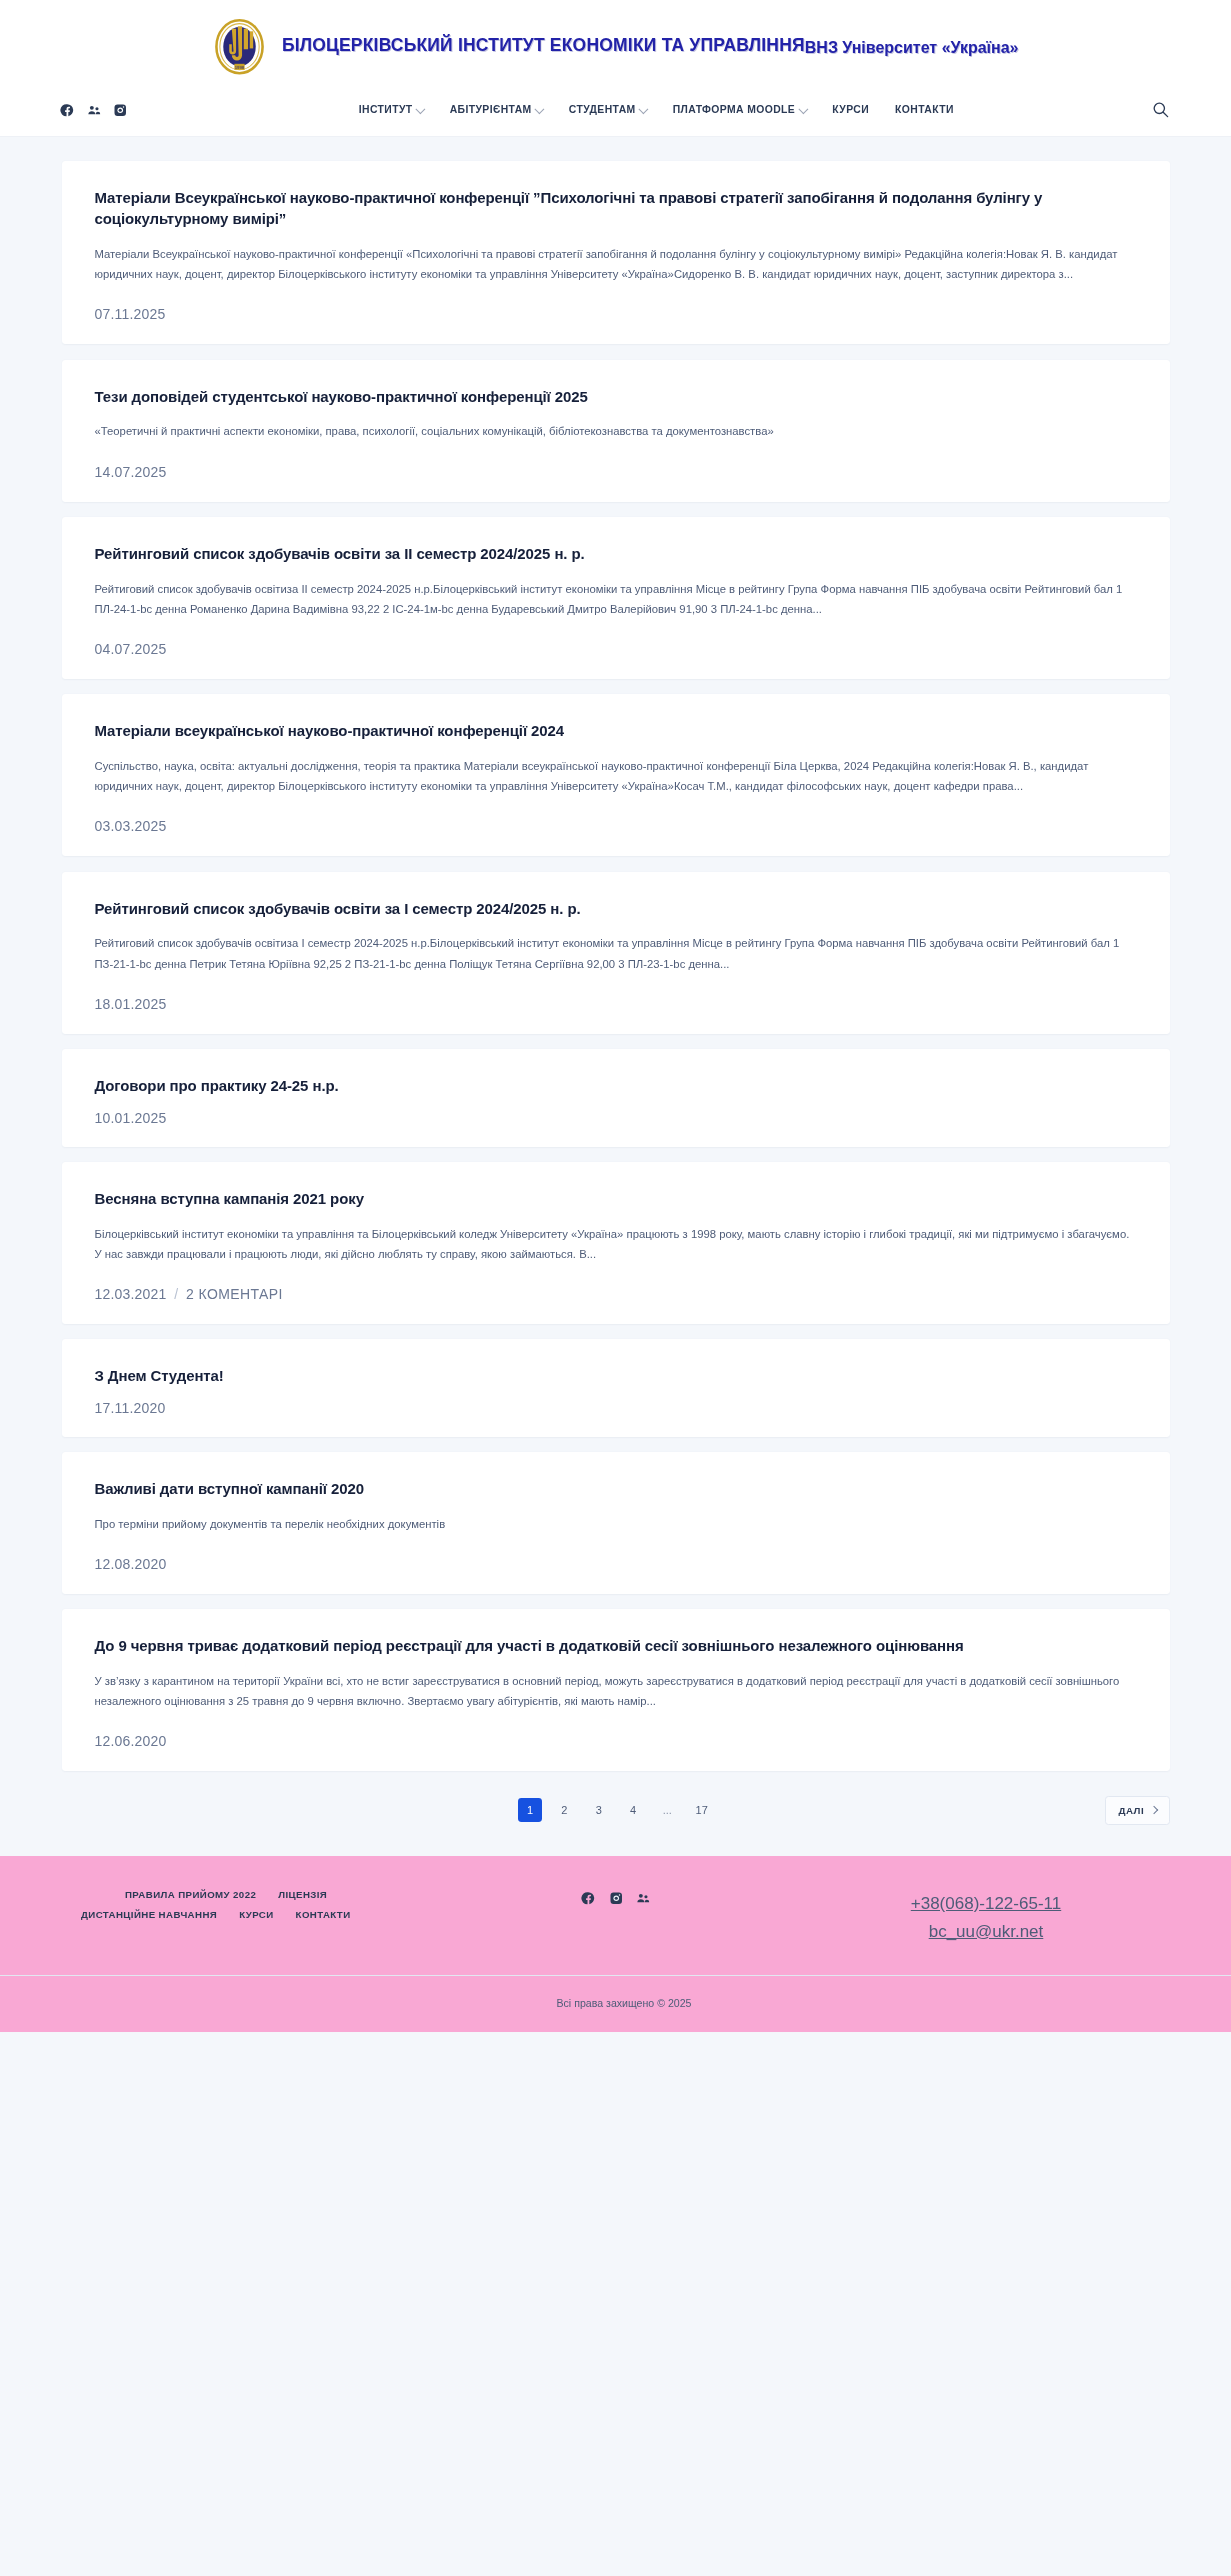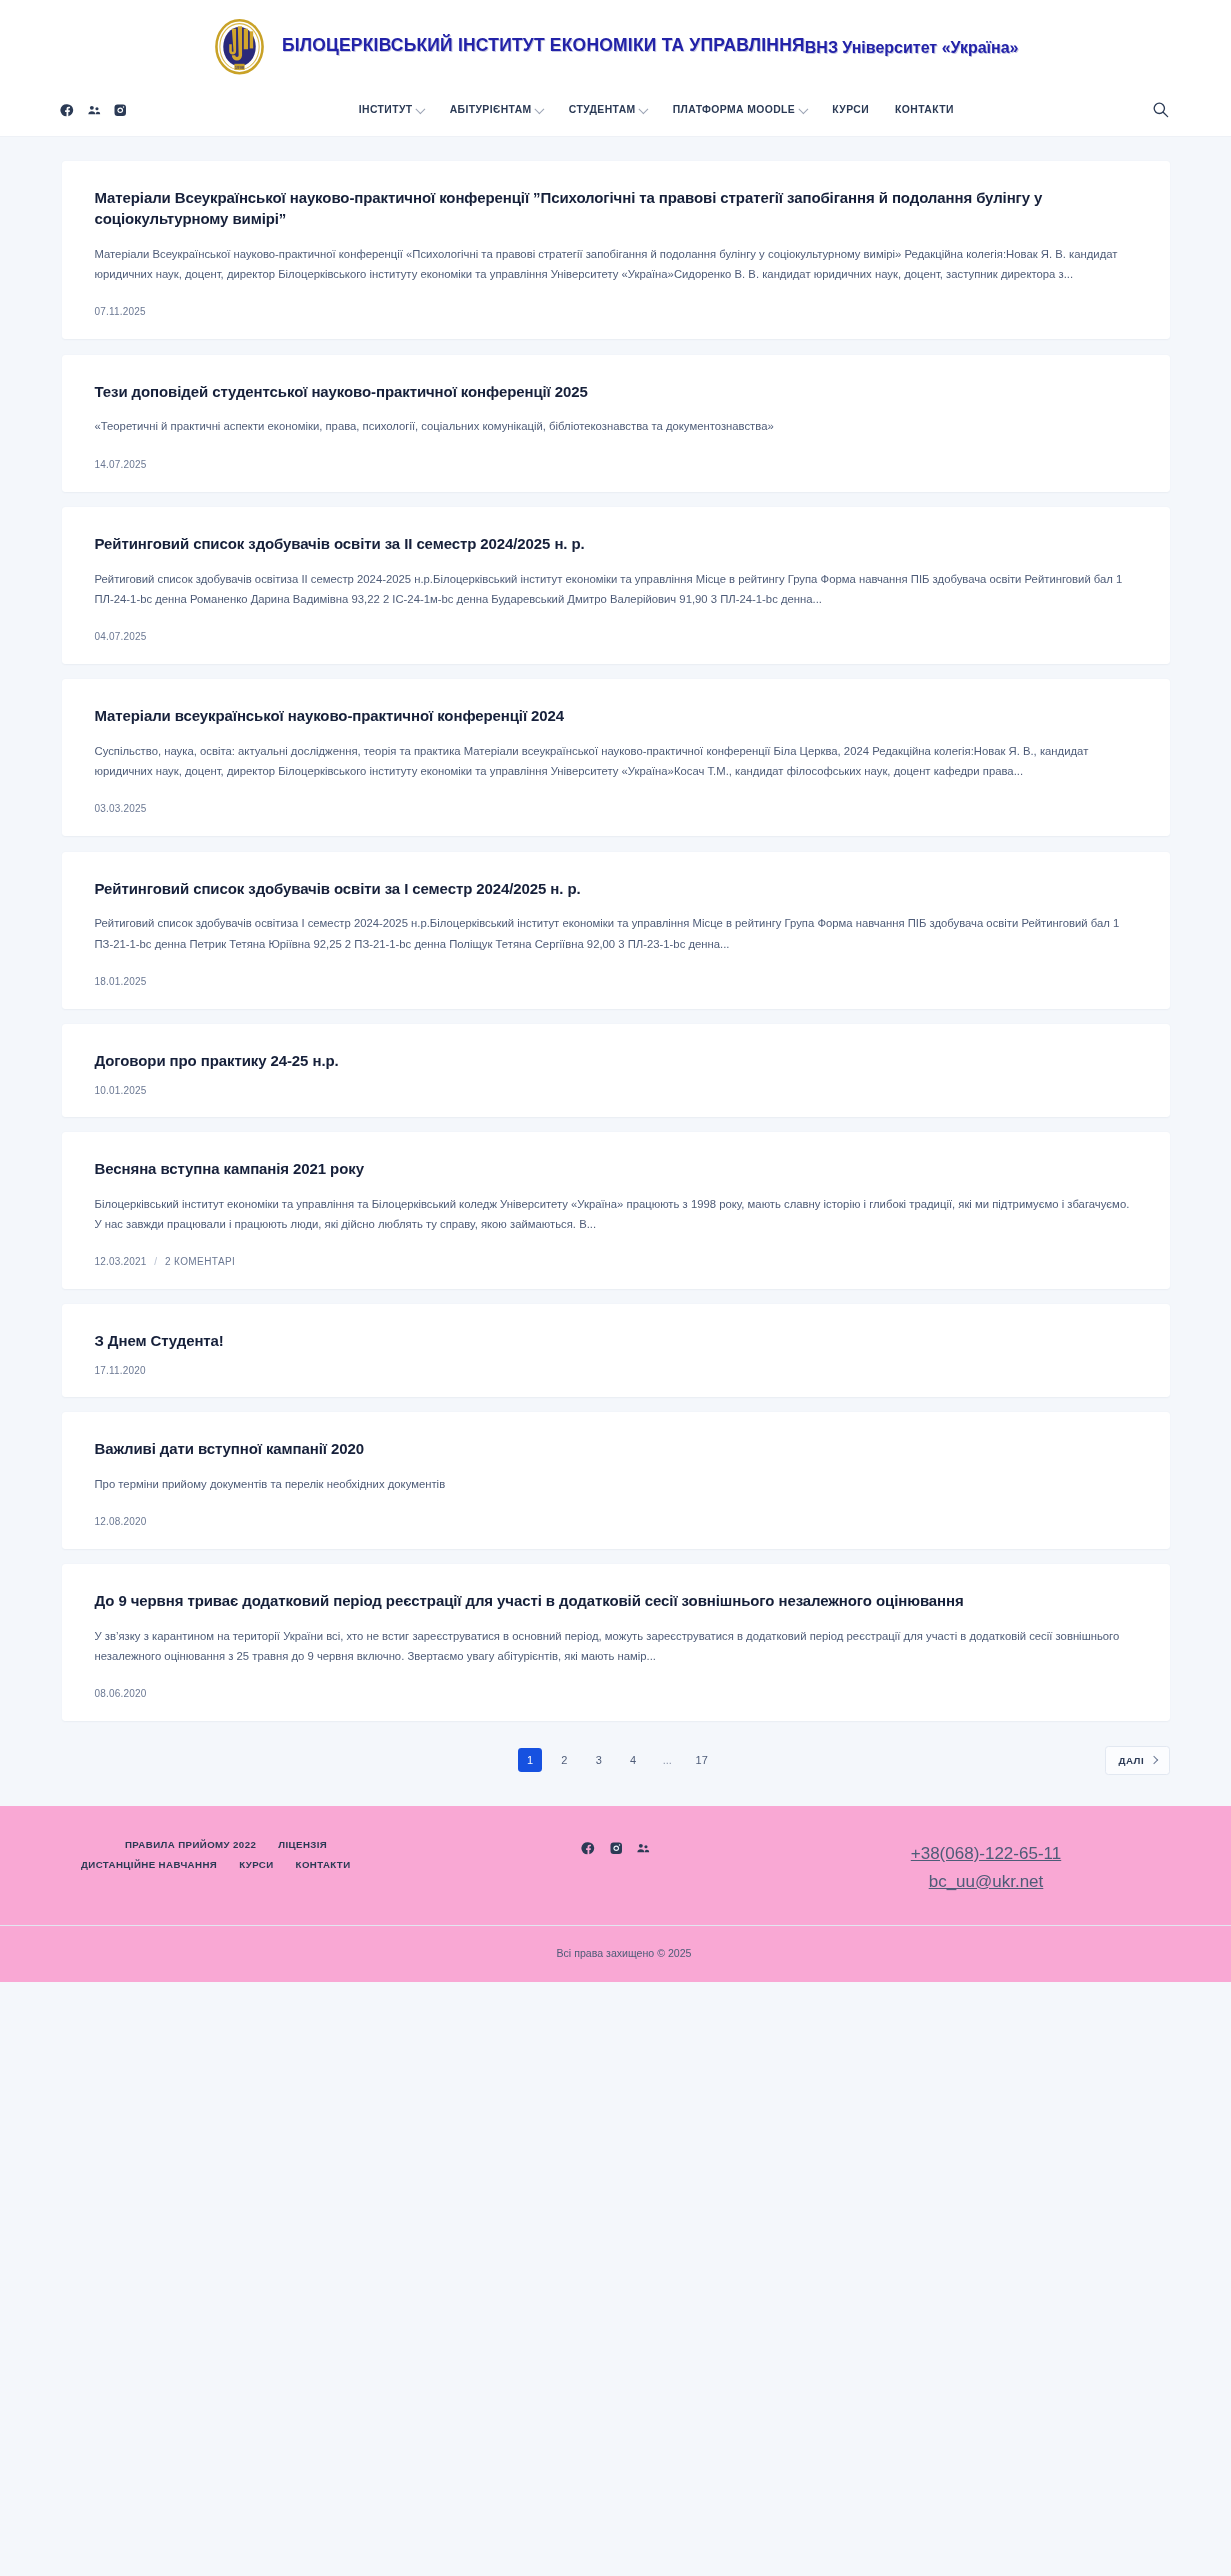--- a/index.html
+++ b/index.html
@@ -116,21 +116,21 @@
     cursor: pointer;
   }
   .card-excerpt {
     margin-top: 14.5px;
     font-size: 11.3px;
     line-height: 1.78;
     color: #4e5c78;
   }
   .card-meta {
     margin-top: 22px;
-    font-size: 10px;
+    font-size: 14px;
     color: #6b7893;
     letter-spacing: 0.2px;
     display: flex;
     align-items: center;
     gap: 7.7px;
   }
   .meta-sep { color: #b9c2d2; }
   .meta-comments { cursor: pointer; letter-spacing: 0.4px; }
   .card.compact { padding-bottom: 20.5px; }
   .card.compact .card-meta { margin-top: 13.7px; }
@@ -398,21 +398,21 @@
       <p class="card-excerpt">Про терміни прийому документів та перелік необхідних документів</p>
       <div class="card-meta">
         <span>12.08.2020</span>
       </div>
     </article>
 
     <article class="card">
       <h2 class="card-title">До 9 червня триває додатковий період реєстрації для участі в додатковій сесії зовнішнього незалежного оцінювання</h2>
       <p class="card-excerpt">У зв’язку з карантином на території України всі, хто не встиг зареєструватися в основний період, можуть зареєструватися в додатковий період реєстрації для участі в додатковій сесії зовнішнього незалежного оцінювання з 25 травня до 9 червня включно. Звертаємо увагу абітурієнтів, які мають намір...</p>
       <div class="card-meta">
-        <span>08.06.2020</span>
+        <span>12.06.2020</span>
       </div>
     </article>
 
     <div class="pagination-row">
       <div class="pages">
         <span class="page-num active">1</span>
         <span class="page-num">2</span>
         <span class="page-num">3</span>
         <span class="page-num">4</span>
         <span class="page-num page-dots">...</span>

